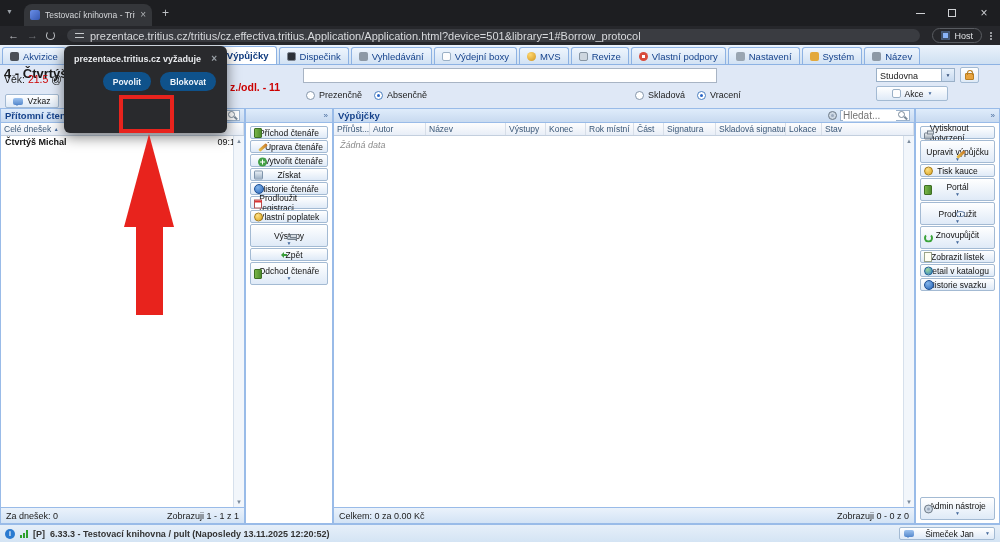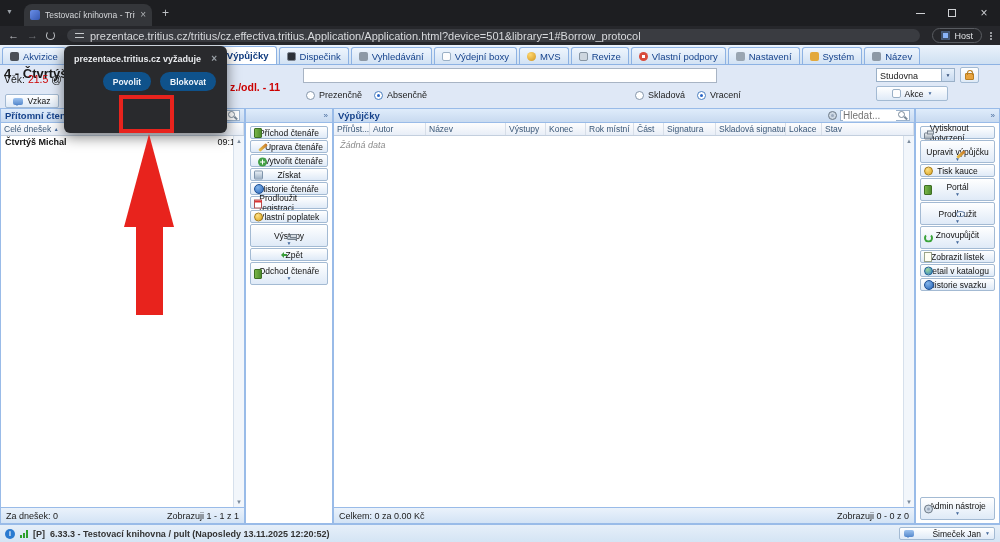--- a/index.html
+++ b/index.html
@@ -150,21 +150,21 @@
   
   .pagestatus{position:absolute;left:0;top:479px;width:1000px;height:18px;
               background:linear-gradient(#e6eff9,#d4e4f4);border-top:1px solid #99bbe8;
               display:flex;align-items:center;padding:0 5px;gap:5px}
   .i-infocircle{width:10px;height:10px;border-radius:50%;background:#2a7ad0;color:#fff;font-size:7px;
                 font-weight:bold;display:flex;align-items:center;justify-content:center;flex:none}
   .i-signal{display:flex;align-items:flex-end;gap:1px;flex:none}
   .i-signal i{display:block;width:2px;background:#2ca02c}
   .ps-badge,.ps-text{font-weight:bold;font-size:9px;color:#333;white-space:nowrap}
   .userbtn{margin-left:auto;width:96px;height:13px;padding:0 4px;justify-content:flex-start}
-  .userbtn .ulabel{flex:1;text-align:right}
+  .userbtn .ulabel{flex:1;text-align:center}
 
   
   .cdlg{position:absolute;left:64px;top:46px;width:163px;height:87px;background:#292a2d;border-radius:6px;
         box-shadow:0 4px 14px rgba(0,0,0,.5);z-index:40;padding:8px 10px}
   .cdlg-title{display:flex;align-items:center;color:#e8eaed;font-size:9px;font-weight:bold;white-space:nowrap}
   .cdlg-x{margin-left:auto;color:#9aa0a6;font-size:10px;line-height:10px}
   .cdlg-msg{display:flex;gap:6px;margin-top:6px;color:#c7cbd0;font-size:8px;line-height:1.35}
   .i-network{width:9px;height:6px;border:1px solid #9aa0a6;border-radius:1px;position:relative;margin-top:2px;flex:none}
   .i-network::after{content:"";position:absolute;left:2px;bottom:-3px;width:4px;height:1px;background:#9aa0a6}
   .cdlg-btns{display:flex;justify-content:flex-end;gap:9px;margin-top:8px;padding-right:1px}

